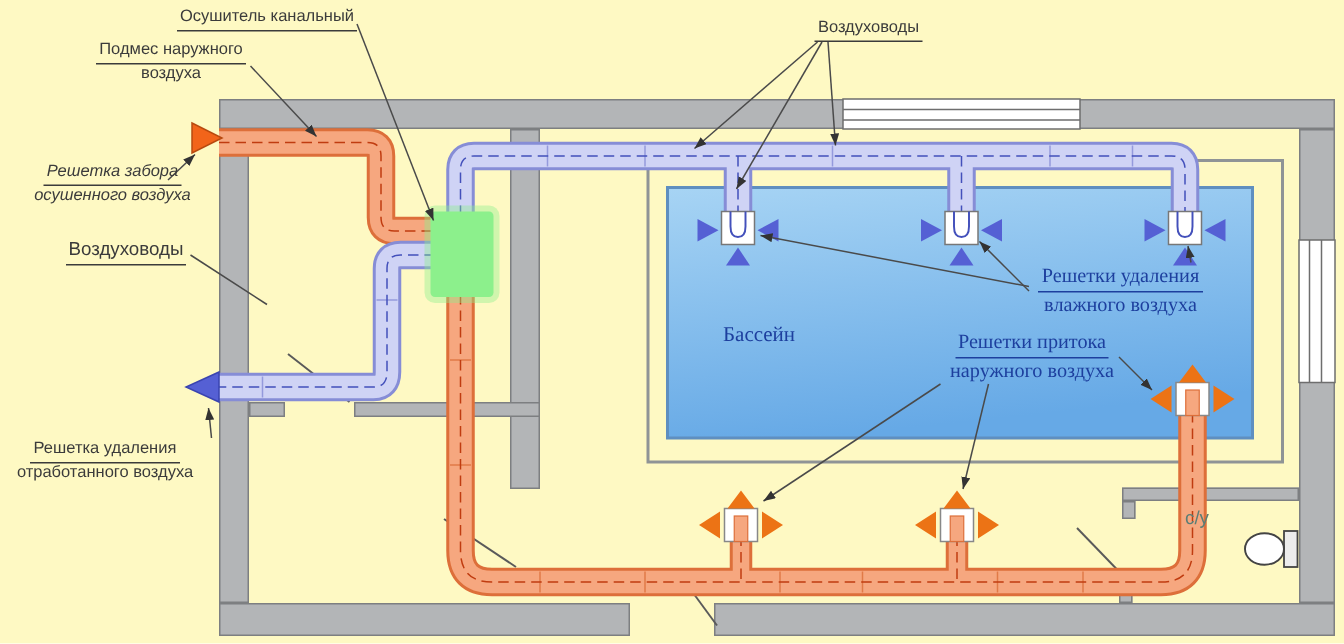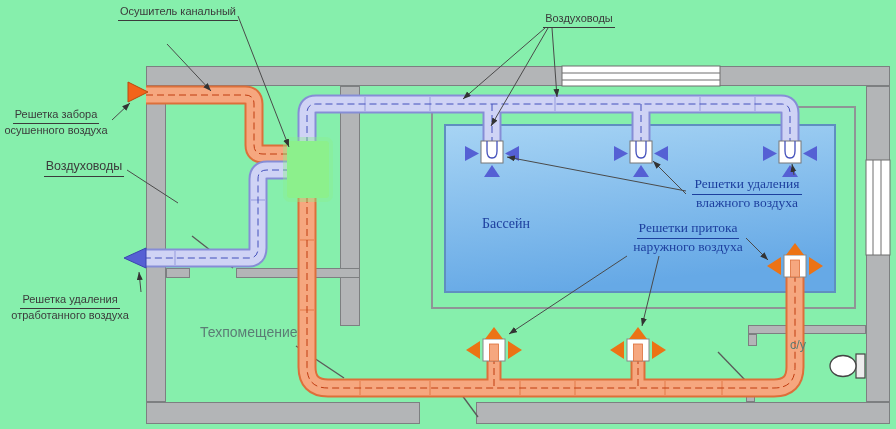--- a/index.html
+++ b/index.html
@@ -1,18 +1,18 @@
 <!DOCTYPE html>
 <html style="--wall: #b3b5b7; --supply: #f6a77f; --supply_edge: #dd6f3a; --exhaust: #cfd3f5; --exhaust_edge: #868dd6; --pool_top: #a7d4f4; --pool_bottom: #66a9e6; --dehumidifier: #8cf08c; --callout_dark: #3b3b3b; --callout_blue: #1d3f9e; --room_teal: #5b7d75;"><head>
 <meta charset="utf-8">
 <style>
   html,body{margin:0;padding:0;background:#ffffff;}
   .stage{
     position:relative;width:896px;height:429px;overflow:hidden;
-    background:#86efac;font-family:"Liberation Sans",sans-serif;
+    background:#fef9c3;font-family:"Liberation Sans",sans-serif;
   }
   .wall{position:absolute;background:var(--wall);border:1px solid #7d7f81;box-sizing:border-box;z-index:1;}
   svg.overlay{position:absolute;left:0;top:0;z-index:2;}
   .lbl{position:absolute;z-index:3;color:var(--callout_dark);font-size:11px;line-height:1.25;text-align:center;}
   .lbl .u{border-bottom:1px solid currentColor;padding:0 2px 1px 2px;display:inline-block;}
   .lbl-blue{color:var(--callout_blue);font-family:"Liberation Serif","DejaVu Serif",serif;font-size:13.5px;}
   .lbl-teal{color:var(--room_teal);}
   .pool-name{font-family:"Liberation Serif","DejaVu Serif",serif;font-size:14px;color:var(--callout_blue);}
   
   .o-edge{stroke:var(--supply_edge);stroke-width:19;fill:none;}
@@ -190,22 +190,26 @@
       <path class="leader" d="M627,256 L509,334" marker-end="url(#arr)"></path>
       <path class="leader" d="M659,256 L642,326" marker-end="url(#arr)"></path>
       <path class="leader" d="M746,238 L768,260" marker-end="url(#arr)"></path>
     </g>
   </svg>
 
   <div class="lbl" style="left:116px;top:5px;width:124px;">
     <span class="u">Осушитель канальный</span>
   </div>
 
-
-  <div class="lbl" style="left:0;top:108px;width:112px;">
+  <div class="lbl" style="left:58px;top:27px;width:112px;">
+    <span class="u">Подмес наружного</span><br>
+    <span>воздуха</span>
+  </div>
+
+  <div class="lbl" style="left:19px;top:108px;width:112px;font-style:italic;">
     <span class="u">Решетка забора</span><br>
     <span>осушенного воздуха</span>
   </div>
 
   <div class="lbl" style="left:34px;top:159px;width:100px;font-size:12.5px;">
     <span class="u">Воздуховоды</span>
   </div>
 
   <div class="lbl" style="left:0px;top:293px;width:140px;">
     <span class="u">Решетка удаления</span><br>
@@ -223,21 +227,18 @@
 
   <div class="lbl lbl-blue" style="left:624px;top:220px;width:128px;">
     <span class="u">Решетки притока</span><br>
     <span>наружного воздуха</span>
   </div>
 
   <div class="lbl pool-name" style="left:482px;top:215px;width:110px;text-align:left;">
     <span>Бассейн</span>
   </div>
 
-  <div class="lbl lbl-teal" style="left:200px;top:324px;width:110px;font-size:14px;text-align:left;">
-    <span>Техпомещение</span>
-  </div>
 
   <div class="lbl lbl-teal" style="left:770px;top:338px;width:36px;font-size:12.5px;text-align:right;">
     <span>с/у</span>
   </div>
 
 </div>
 
 </body></html>

